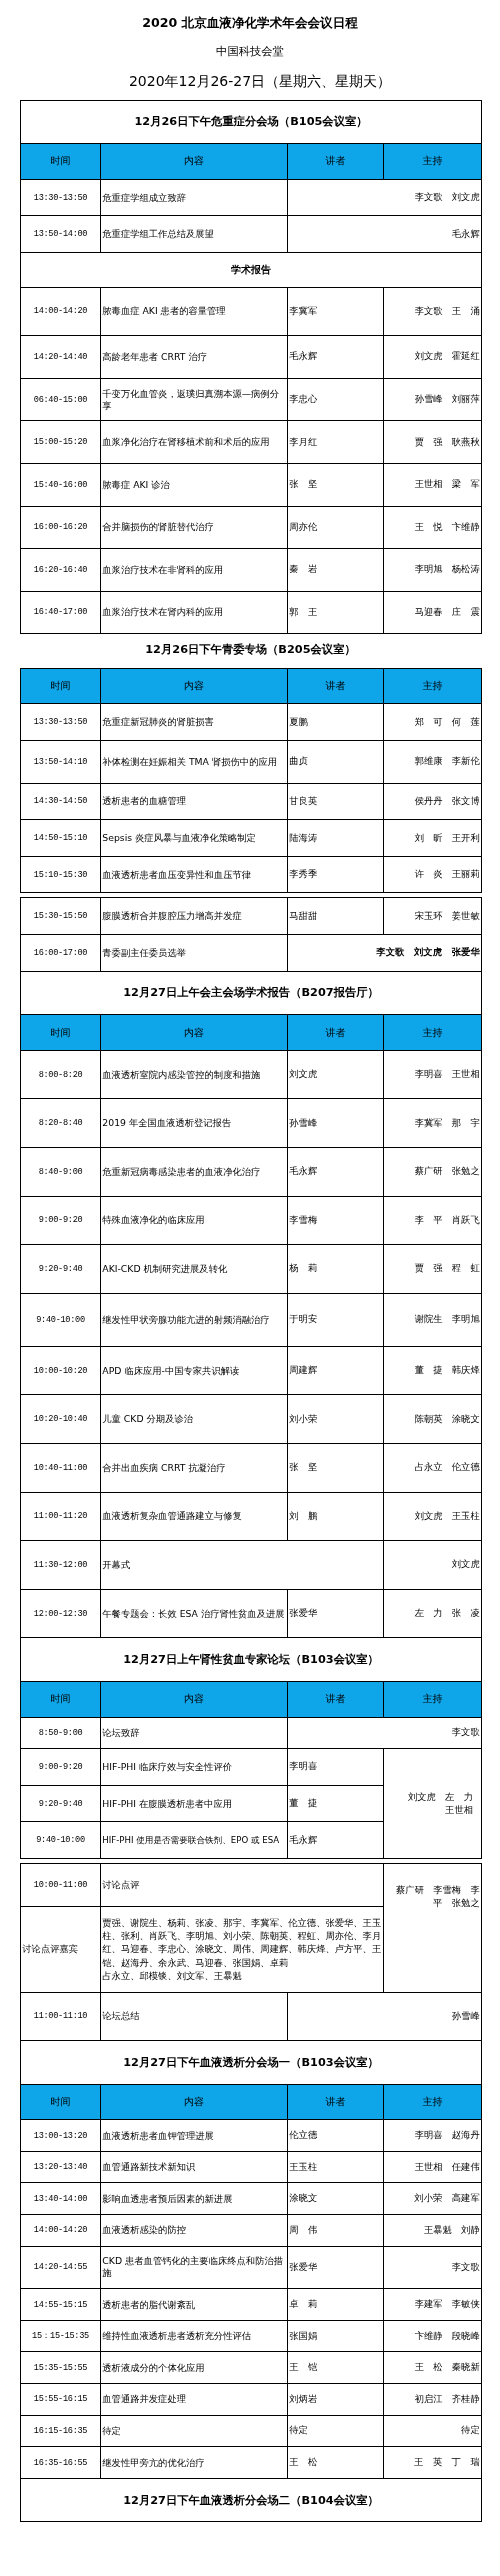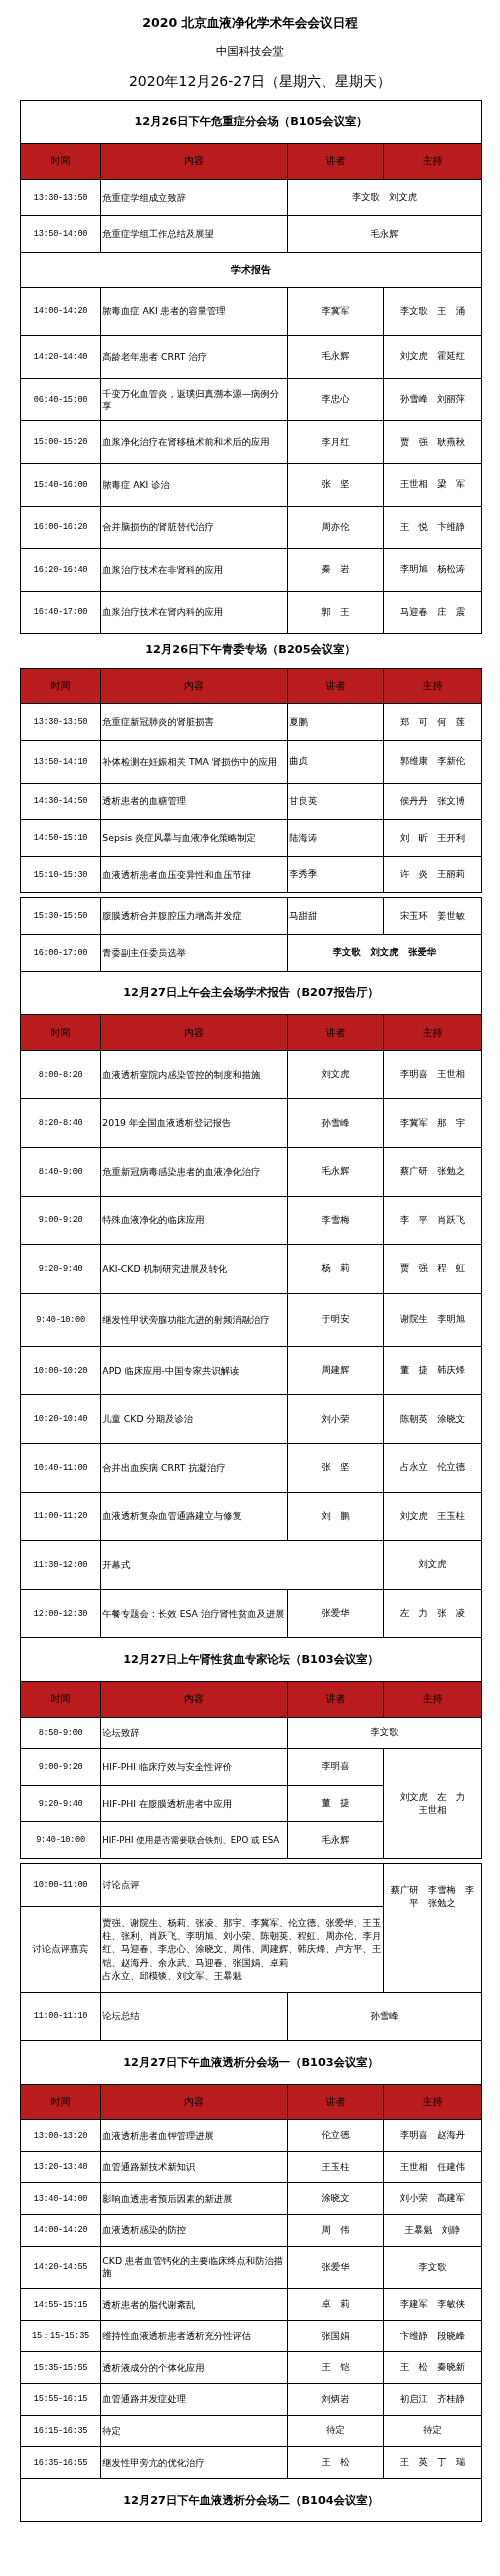--- a/index.html
+++ b/index.html
@@ -31,27 +31,27 @@
   col.c-speaker { width: 96px; }
   col.c-host { width: 98px; }
   .sec-title-cell {
     text-align: center; font-size: 11.3px; font-weight: bold; height: 40px;
   }
   .sec-title-free {
     width: 461px; margin-left: 20px; text-align: center;
     font-size: 11.3px; font-weight: bold; padding: 8px 0 10.6px 0;
   }
   tr.hdr th {
-    background: #b91c1c; font-weight: normal; font-size: 10px; height: 32px;
+    background: #0ea5e9; font-weight: normal; font-size: 10px; height: 32px;
   }
   td.time { text-align: center; font-family: Liberation Mono, monospace; font-size: 8.6px; letter-spacing: -0.3px; }
   td.content { text-align: left; line-height: 12px; }
-  td.speaker { text-align: center; }
+  td.speaker { text-align: left; }
   td.speaker.left { text-align: left; }
-  td.host { text-align: center; word-spacing: 6.6px; }
+  td.host { text-align: right; word-spacing: 6.6px; }
   td.sub { text-align: center; font-weight: bold; font-size: 10px; height: 31px; }
   td.bold { font-weight: bold; }
   .gap { height: 4px; }
   tr.r-sm td { height: 28px; }
   tr.r-md td { height: 33px; }
   tr.r-lg td { height: 39px; }
   tr.r-xl td { height: 45px; }
 </style>
 </head>
 <body>

